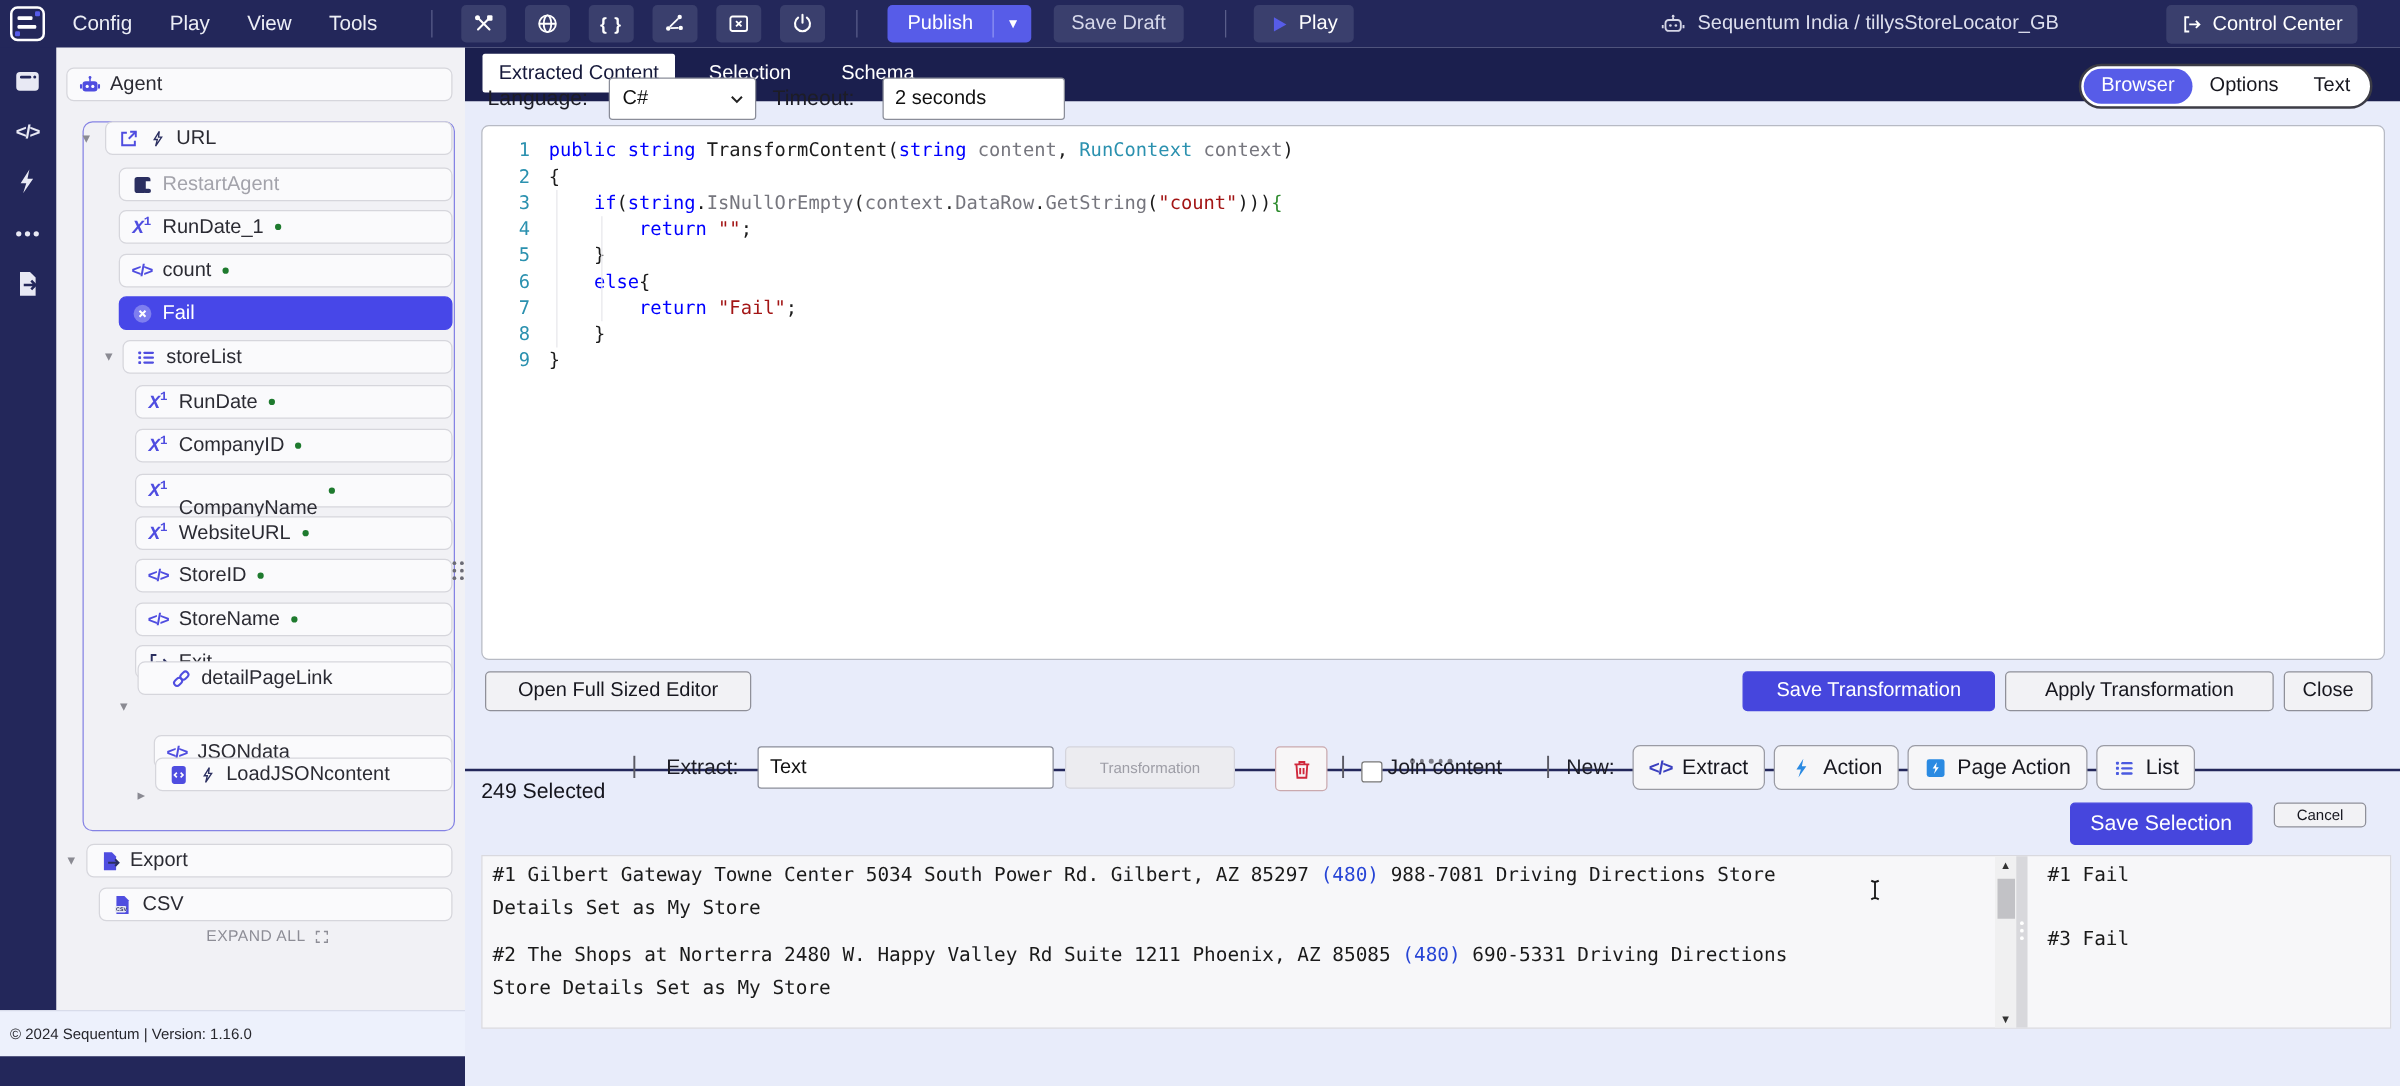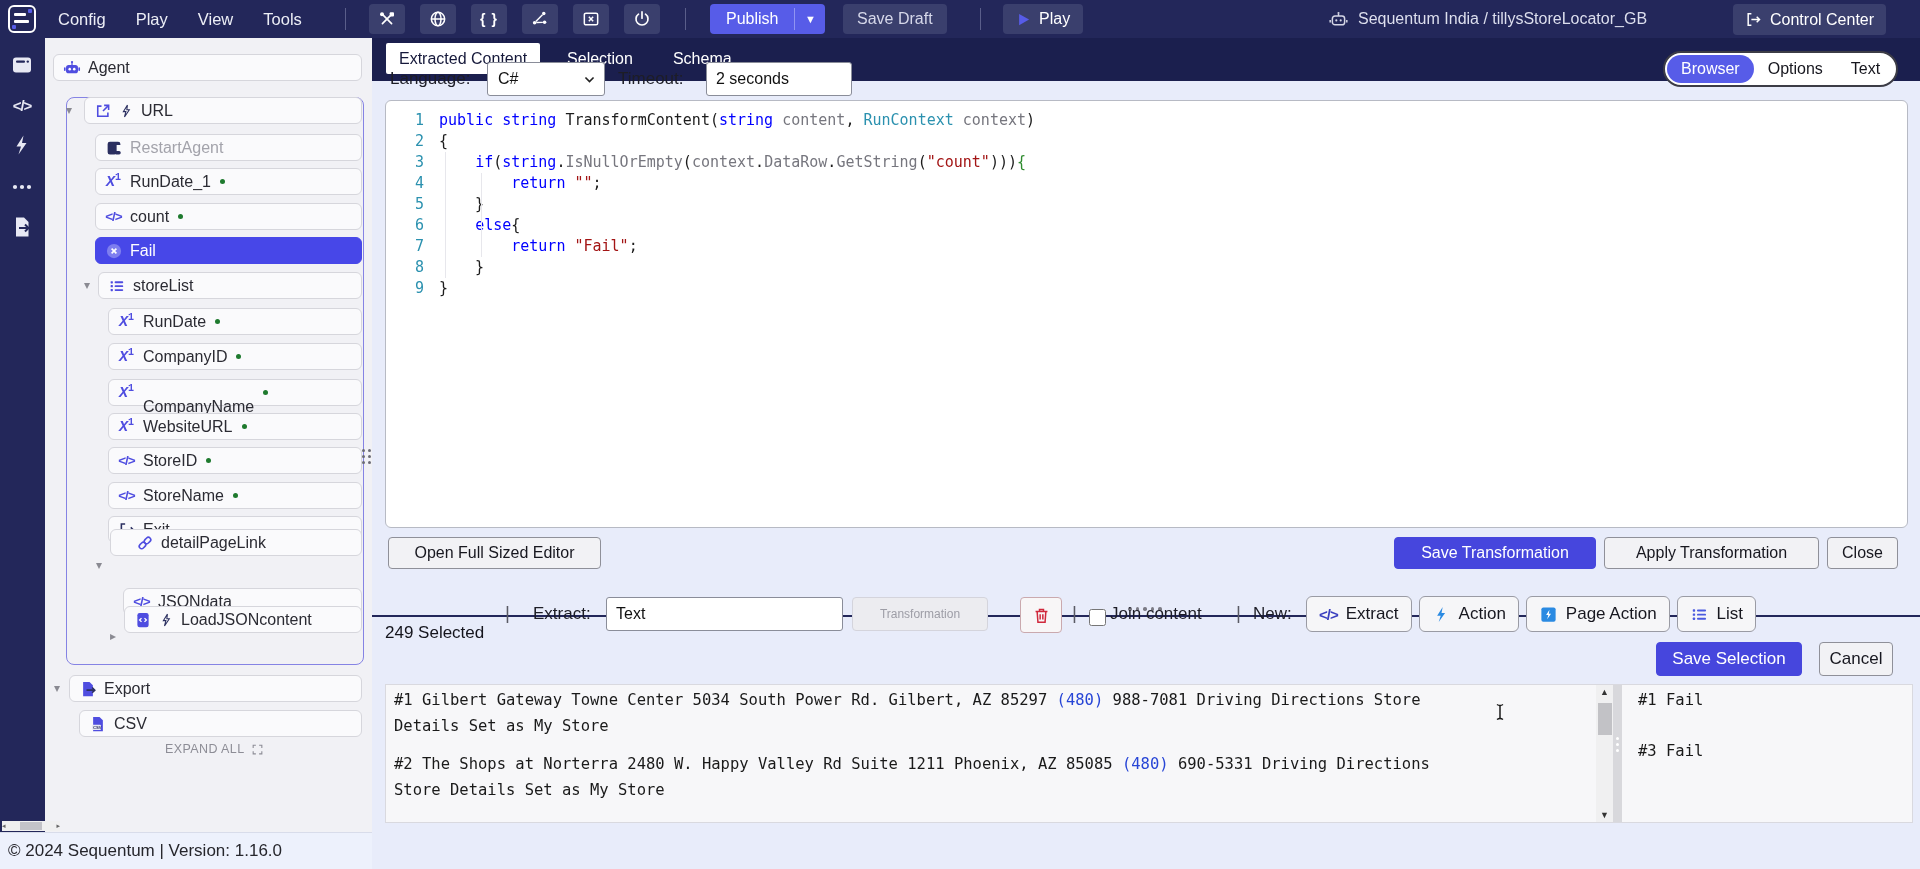--- a/index.html
+++ b/index.html
@@ -38,22 +38,22 @@
             border-radius:6px;display:flex;align-items:center;gap:7px;padding:0 8px;font-size:16px;color:#2b2b33;}
   .tree-row.sel{background:#4747e8;border-color:#4747e8;color:#fff;}
   .tree-row.dis{color:#a3a3ab;}
   .tree-ic{width:19px;height:19px;flex:0 0 auto;display:flex;align-items:center;justify-content:center;}
   .caret{position:absolute;width:14px;font-size:12px;color:#8a8a92;text-align:center;}
   .gdot{width:5px;height:5px;border-radius:50%;background:#1e7a2e;margin-left:2px;flex:0 0 auto;}
   .x1{color:#4f4de0;font-weight:bold;font-size:15px;font-family:Liberation Mono, monospace;font-style:italic;}
   .x1 sup{font-size:10px;font-style:normal;}
   .codeglyph{color:#4f4de0;font-weight:bold;font-size:13.5px;letter-spacing:-1px;}
   #expand-all{display:flex;align-items:center;gap:6px;color:#8d8d96;font-size:12.5px;letter-spacing:.4px;}
-  #sidebar-footer{left:0;top:832px;width:372px;height:37px;background:#edf1fc;border-top:1px solid #d8dcea;
-                  display:flex;align-items:center;padding-left:8px;box-sizing:border-box;font-size:17px;color:#26262c;}
+  #sidebar-footer{left:0;top:808px;width:372px;height:37px;background:#edf1fc;border-top:1px solid #d8dcea;
+                  display:flex;align-items:center;padding-left:8px;box-sizing:border-box;font-size:12px;color:#26262c;}
   #mini-hscroll{left:2px;top:821px;width:58px;height:10px;background:#f0f0f0;display:flex;align-items:center;justify-content:space-between;font-size:7px;color:#666;}
   #mini-thumb{width:22px;height:8px;background:#c3c3c8;}
 
   
   #v-split-dots{left:361px;top:440px;width:11px;height:32px;display:grid;grid-template-columns:3px 3px;gap:3px;justify-content:center;align-content:center;}
   #v-split-dots i{width:3px;height:3px;border-radius:50%;background:#6b6b75;}
 
   
   #main{left:372px;top:38px;width:1548px;height:831px;background:#e8ecfa;}
   .lbl{font-size:17px;color:#1d1d26;}
@@ -588,21 +588,21 @@
               </g>
             </svg>
           </span>
           <span>List</span>
         </div>
       </div>
 
     <div class="abs btn blue" style="left:1284px;top:604px;width:146px;height:34px;font-size:17px;">
       <span>Save Selection</span>
     </div>
-    <div class="abs btn light" style="left:1447px;top:604px;width:74px;height:34px;font-size:17px;">
+    <div class="abs btn light" style="left:1447px;top:604px;width:74px;height:20px;font-size:12px;">
       <span>Cancel</span>
     </div>
 
     <div id="extract-area" class="abs">
       <div id="extract-text"><div class="entry"><div><span>#1 Gilbert Gateway Towne Center 5034 South Power Rd. Gilbert, AZ 85297 </span><span class="t-num">(480)</span><span> 988-7081 Driving Directions Store</span></div><div><span>Details Set as My Store</span></div></div><div class="entry"><div><span>#2 The Shops at Norterra 2480 W. Happy Valley Rd Suite 1211 Phoenix, AZ 85085 </span><span class="t-num">(480)</span><span> 690-5331 Driving Directions</span></div><div><span>Store Details Set as My Store</span></div></div></div>
       <div id="vscroll">
         <span class="varrow" style="top:0;">▲</span>
         <span id="vthumb"></span>
         <span class="varrow" style="bottom:0;">▼</span>
       </div>

